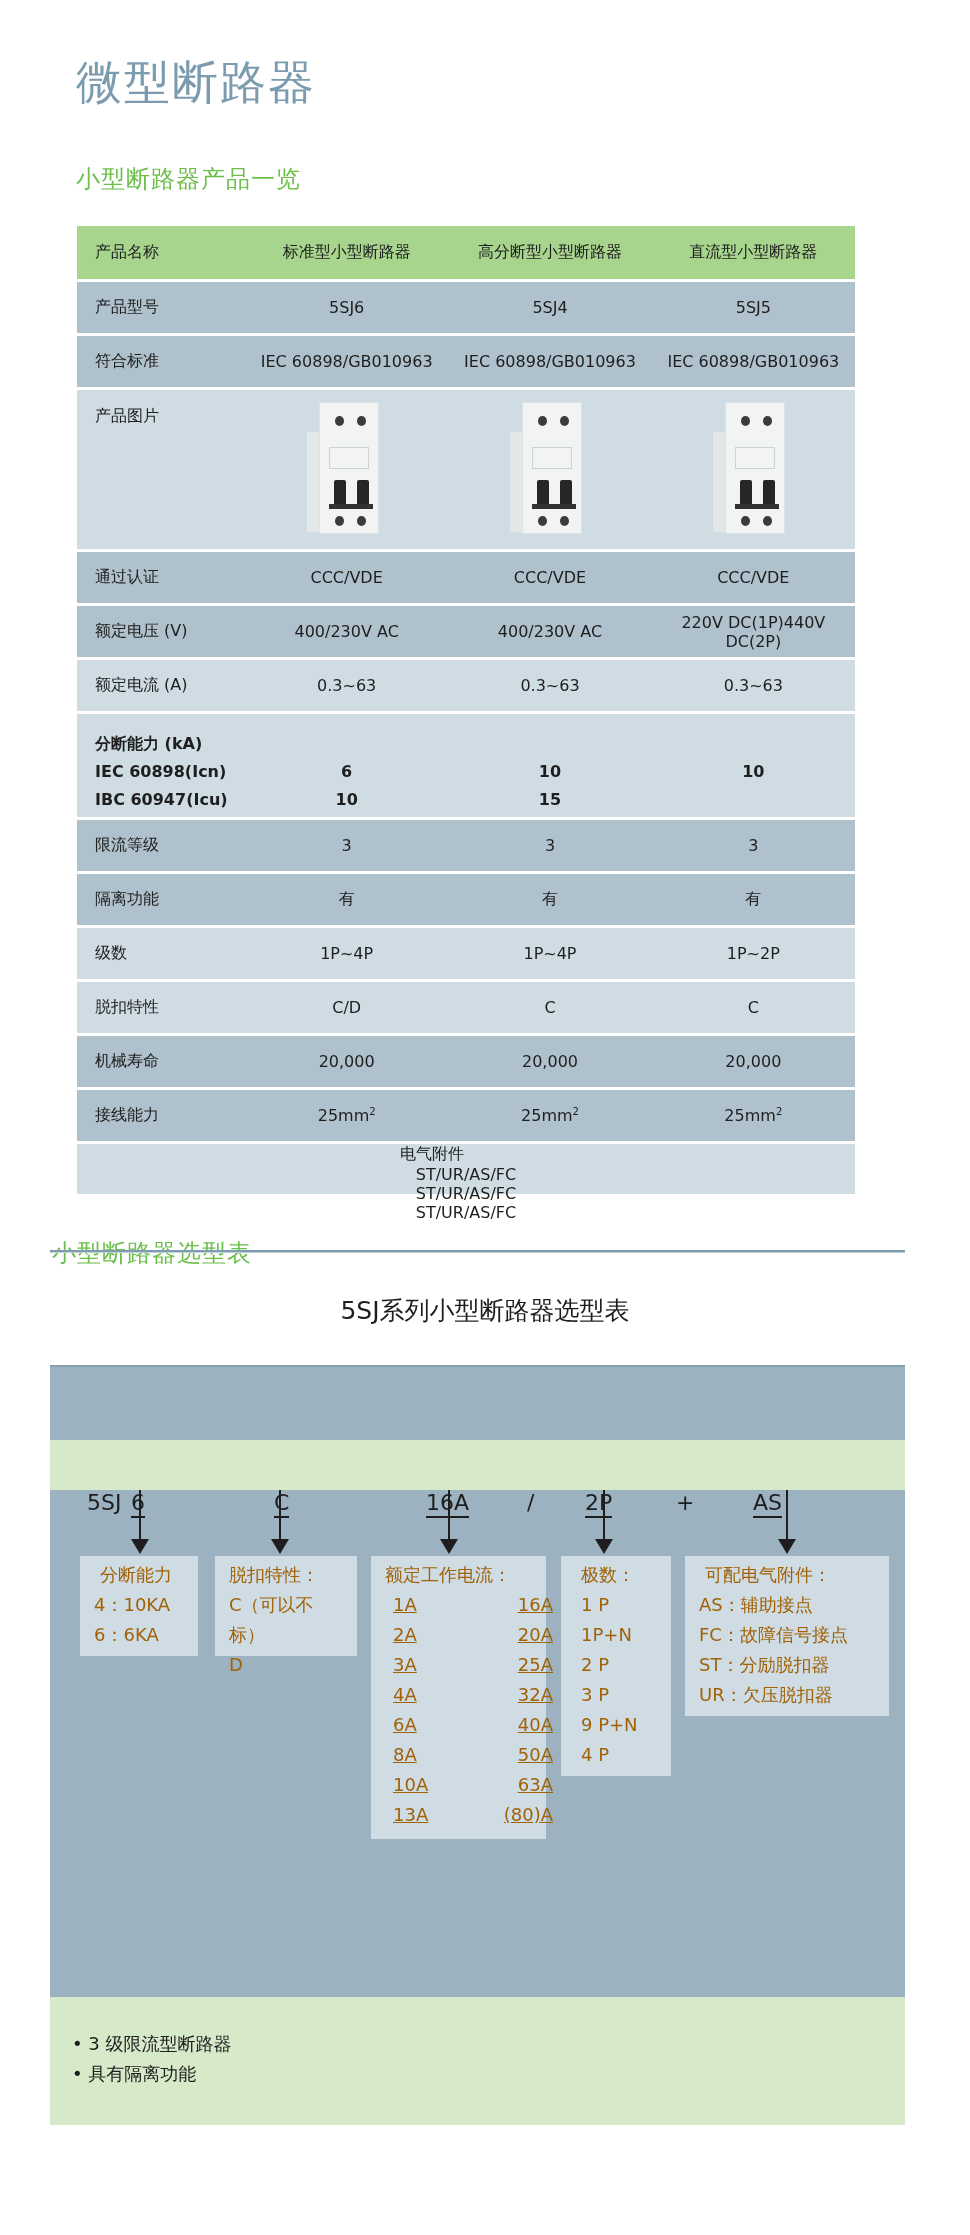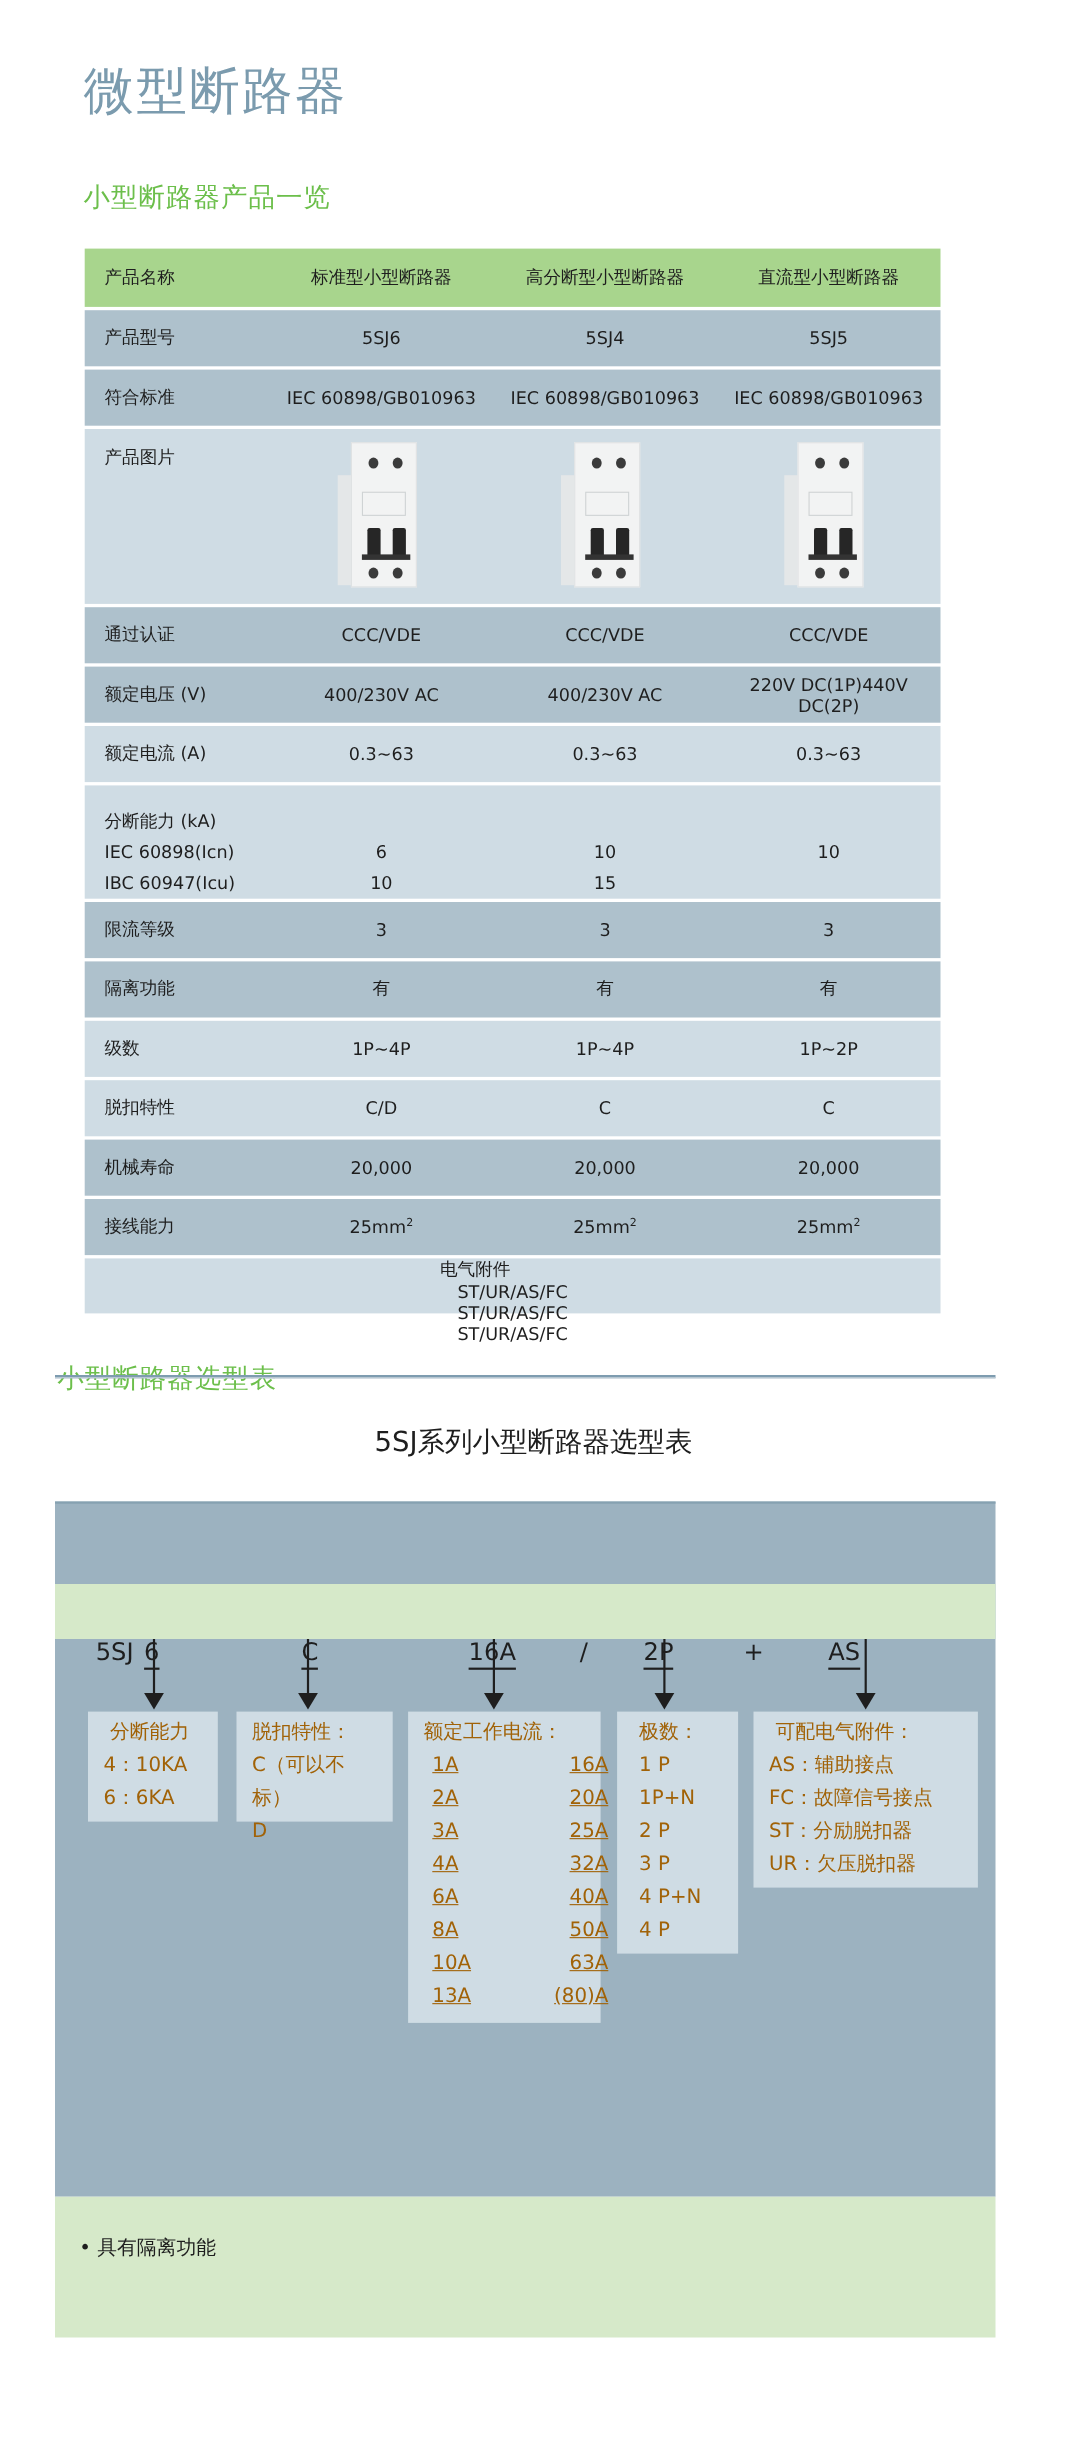--- a/index.html
+++ b/index.html
@@ -15,21 +15,21 @@
   .prod-table { position: absolute; left: 77px; top: 226px; width: 778px; }
   .row { display: flex; width: 778px; margin-bottom: 3px; font-size: 16px; }
   .row .label { width: 168px; padding-left: 18px; }
   .row .cell { flex: 1; text-align: center; }
   .row.head { background: #a8d58d; height: 53px; align-items: center; font-size: 16px; }
   .row.dark { background: #aec1cc; height: 51px; align-items: center; }
   .row.light { background: #cfdce4; height: 51px; align-items: center; }
   .row.img-row { background: #cfdce4; height: 159px; align-items: flex-start; }
   .row.img-row .label { padding-top: 16px; }
   .row.img-row .cell { display: flex; justify-content: center; padding-top: 12px; }
-  .row.multi { background: #cfdce4; height: 103px; align-items: flex-end; padding-top: 12px; }
+  .row.multi { background: #cfdce4; height: 103px; align-items: center; padding-top: 12px; font-weight: bold; }
   .row.multi .label div, .row.multi .cell div { height: 28px; line-height: 28px; }
   .row.last { margin-bottom: 0; height: 50px; flex-direction: column; }
   sup { font-size: 10px; }
 
   
   .mcb { position: relative; width: 80px; height: 132px; }
   .mcb .body { position: absolute; left: 12px; top: 0; width: 60px; height: 132px; background: #f2f3f3; border: 1px solid #dfe2e3; }
   .mcb .shade { position: absolute; left: 0; top: 30px; width: 14px; height: 100px; background: #e4e7e8; }
   .mcb .hole { position: absolute; width: 9px; height: 10px; border-radius: 50%; background: #3b3b3b; }
   .mcb .lever { position: absolute; width: 12px; height: 28px; background: #262626; border-radius: 2px; }
@@ -281,27 +281,28 @@
     <span>(80)A</span>
   </div>
 </div>
 
 <div class="box" style="left:561px;width:110px;height:220px;padding-left:20px">
   <div>极数：</div>
   <div>1 P</div>
   <div>1P+N</div>
   <div>2 P</div>
   <div>3 P</div>
-  <div>4 P+N</div>
+  <div>9 P+N</div>
   <div>4 P</div>
 </div>
 
 <div class="box" style="left:685px;width:204px;height:160px">
   <div class="ttl">可配电气附件：</div>
   <div>AS：辅助接点</div>
   <div>FC：故障信号接点</div>
   <div>ST：分励脱扣器</div>
   <div>UR：欠压脱扣器</div>
 </div>
 
 <ul class="notes">
+  <li>3 级限流型断路器</li>
   <li>具有隔离功能</li>
 </ul>
 
 </body></html>

